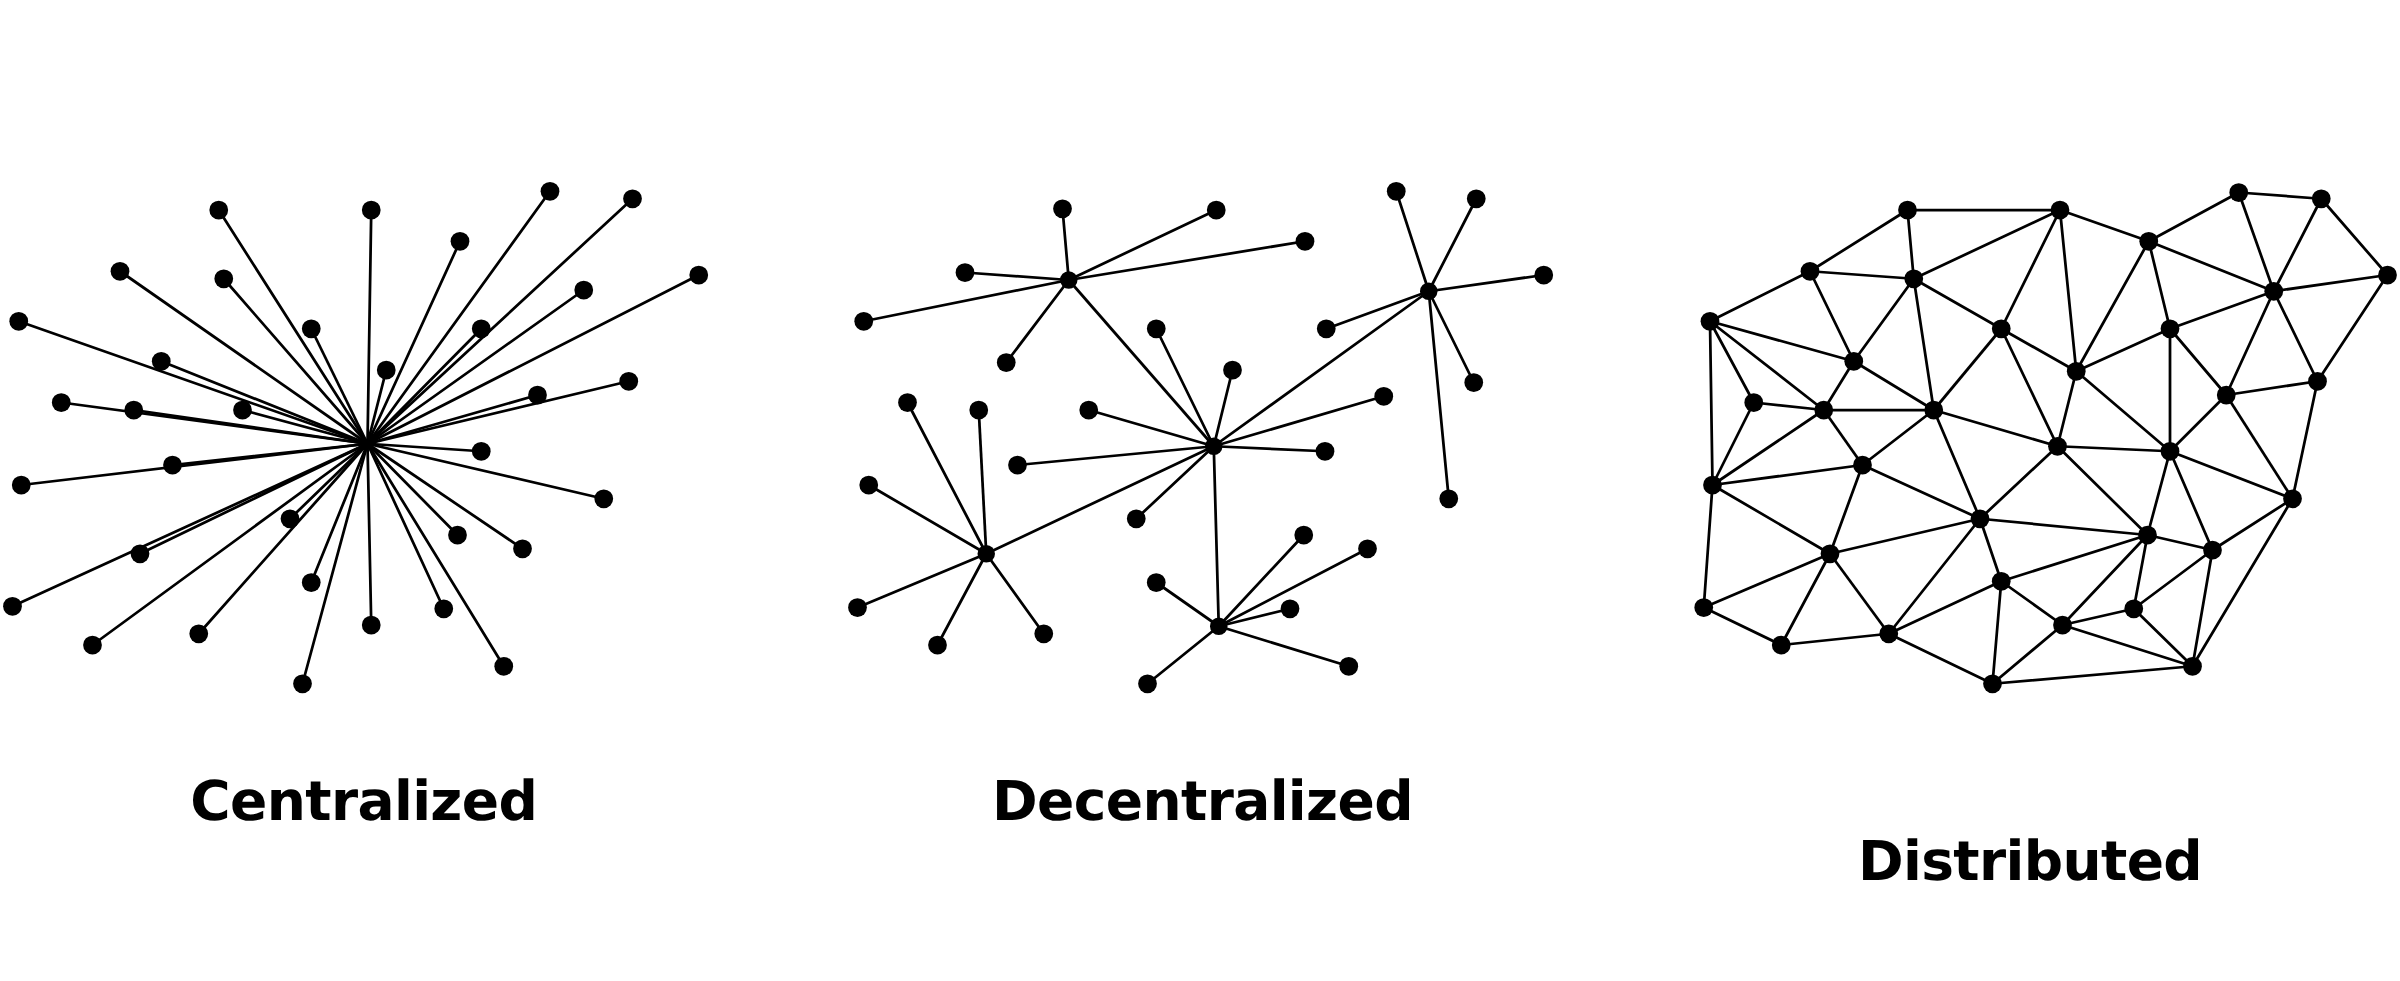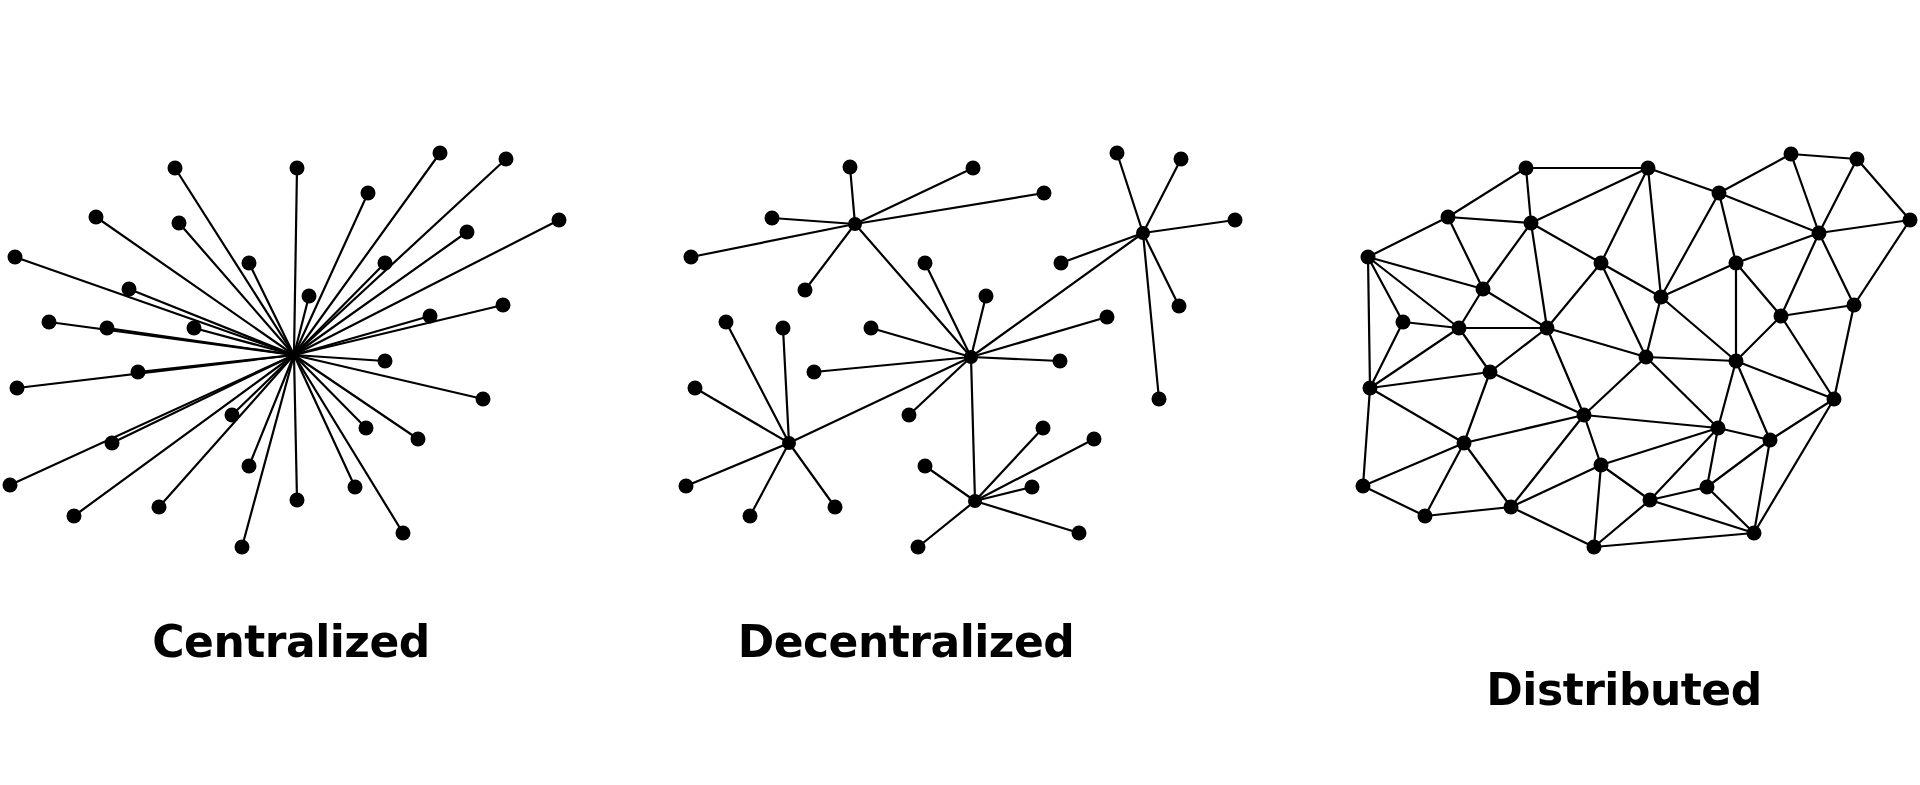--- a/index.html
+++ b/index.html
@@ -287,14 +287,14 @@
       <circle cx="1707" cy="487" r="7.5" class="node" fill="#000000"></circle>
       <circle cx="1650" cy="500" r="7.5" class="node" fill="#000000"></circle>
       <circle cx="1425" cy="516" r="7.5" class="node" fill="#000000"></circle>
       <circle cx="1511" cy="507" r="7.5" class="node" fill="#000000"></circle>
       <circle cx="1754" cy="533" r="7.5" class="node" fill="#000000"></circle>
       <circle cx="1594" cy="547" r="7.5" class="node" fill="#000000"></circle>
     </g>
 </svg>
 
 <div class="label" id="label-0" style="left: 291px;">Centralized</div>
-<div class="label" id="label-1" style="left: 906px;">Decentralized</div>
+<div class="label" id="label-1" style="left: 962px;">Decentralized</div>
 <div class="label" id="label-2" style="left: 1624px; margin-top: 48px;">Distributed</div>
 
 </body></html>

